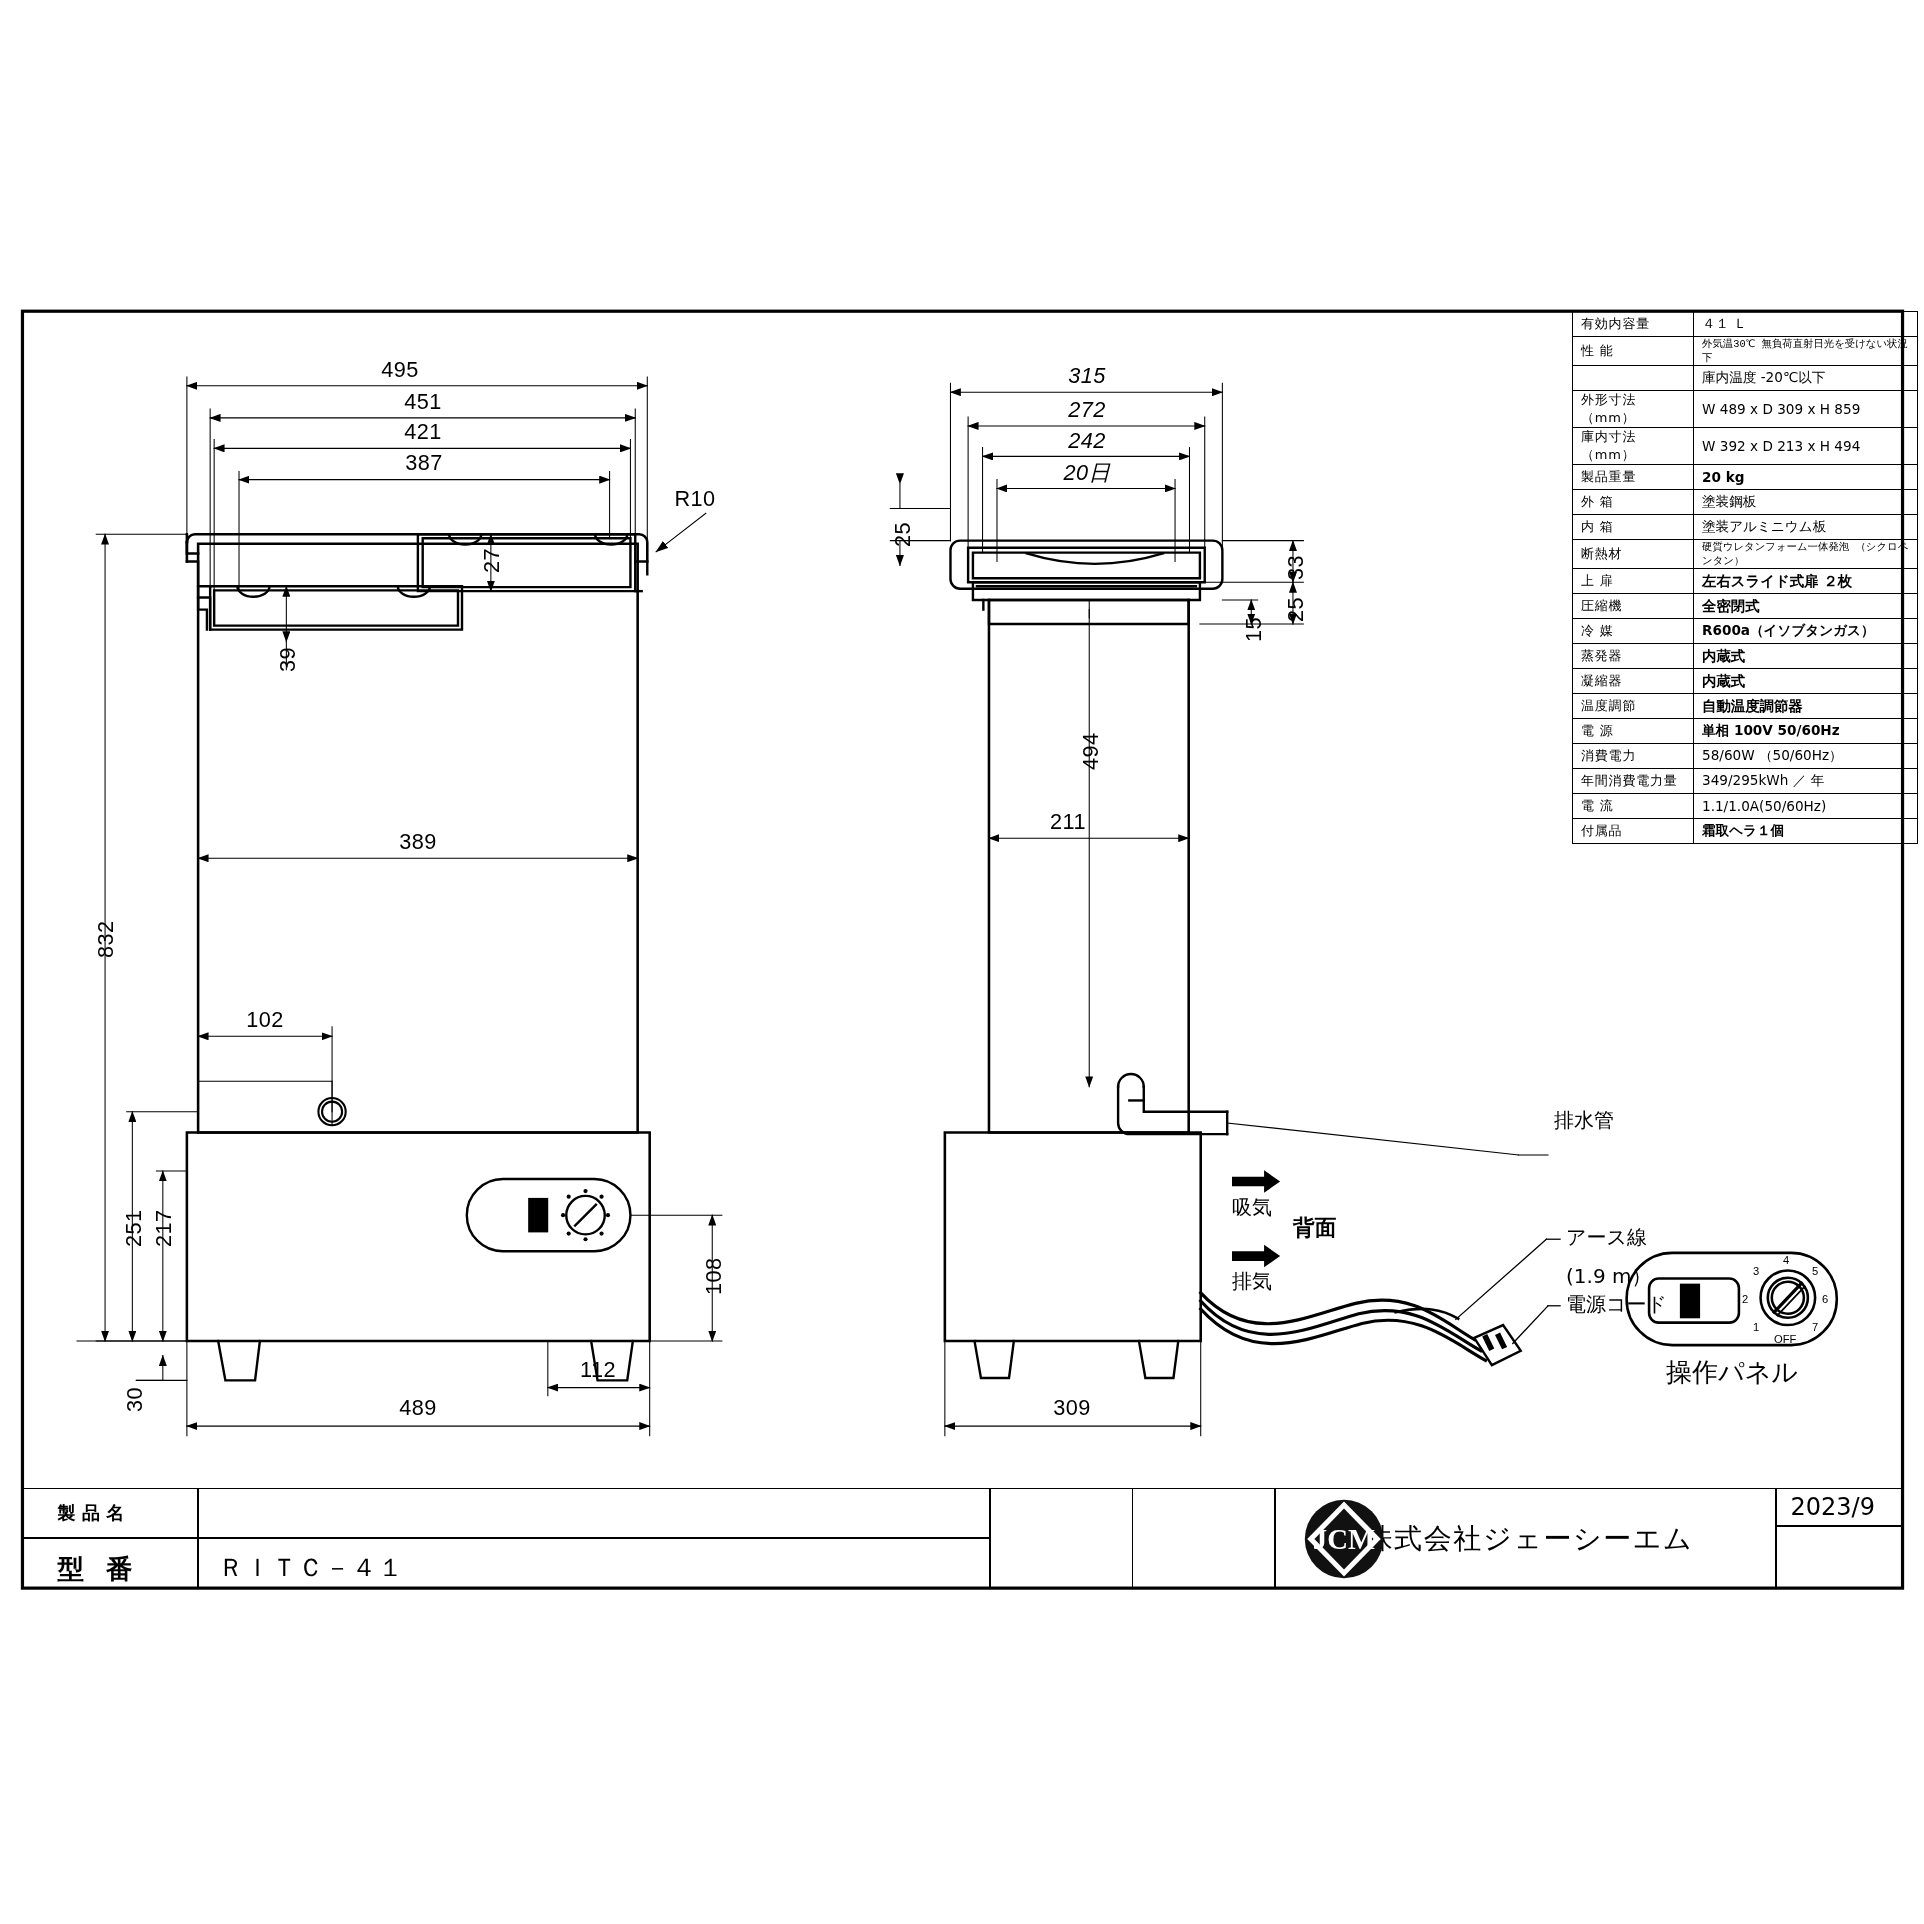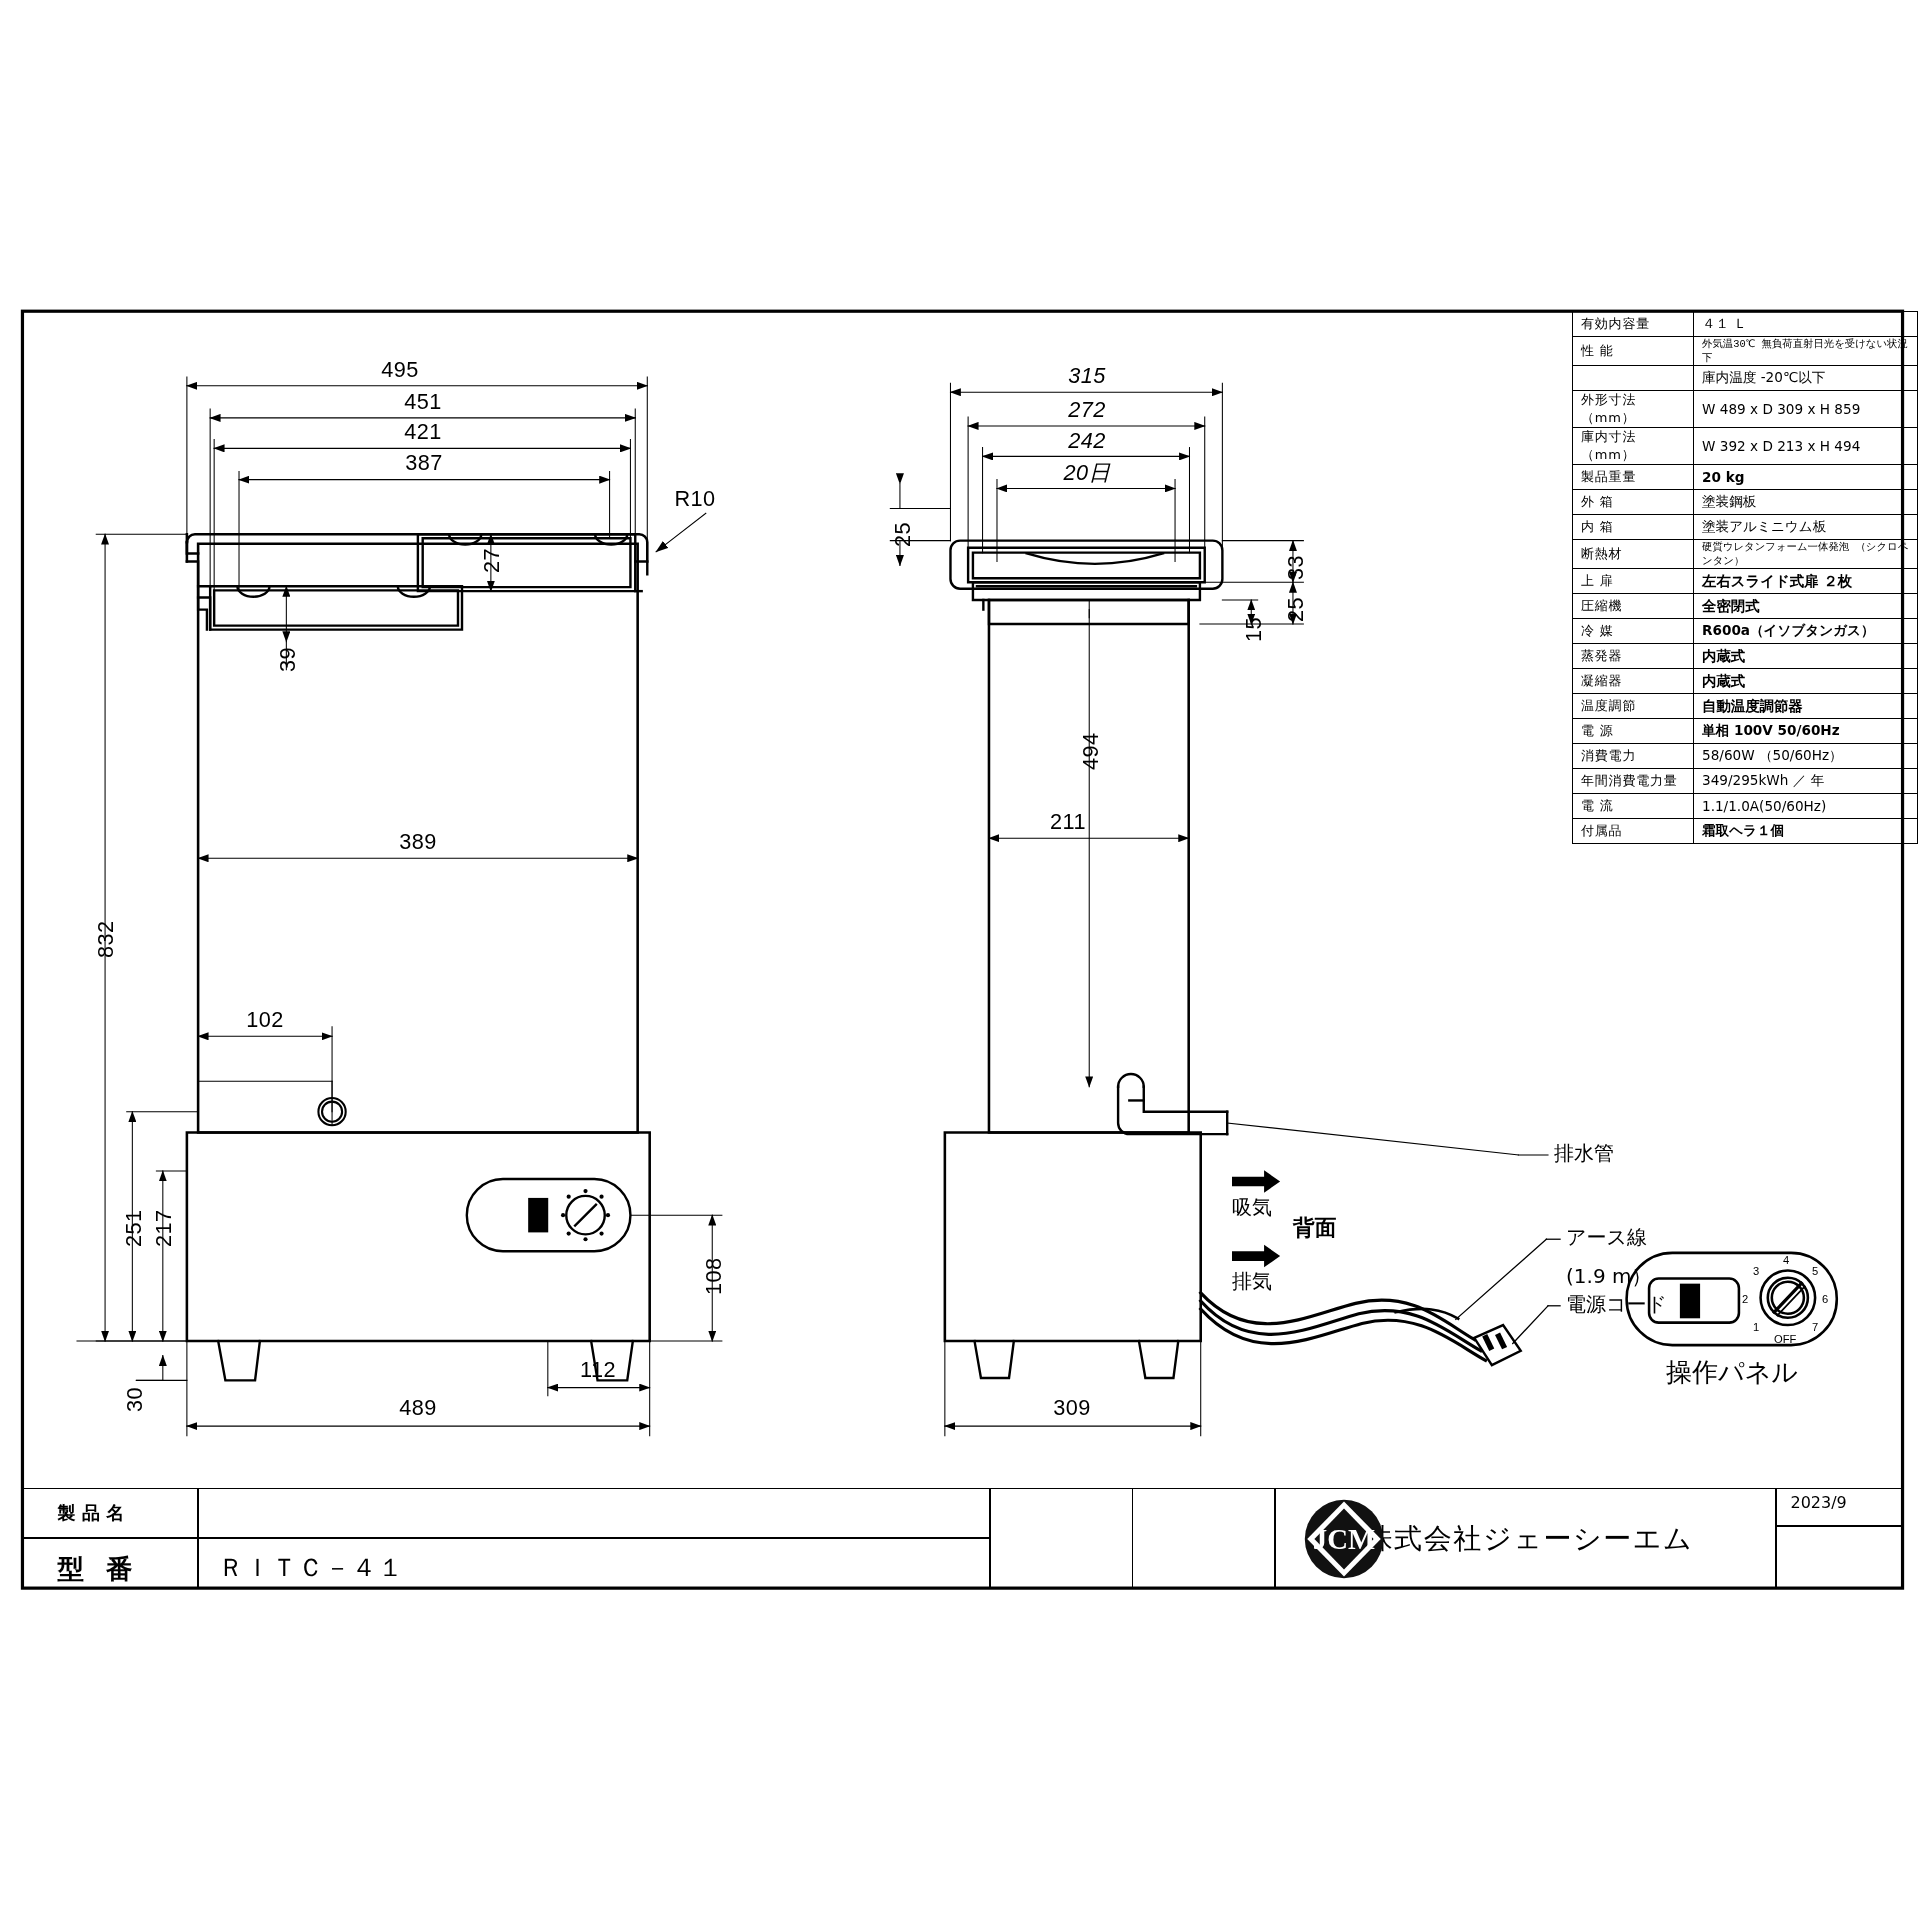--- a/index.html
+++ b/index.html
@@ -335,21 +335,21 @@
   <div class="t dim-i" style="left:1087px;top:430px;transform:translateX(-50%)">242</div>
   <div class="t dim-i" style="left:1087px;top:462px;transform:translateX(-50%)">20日</div>
   <div class="t dim rot90" style="left:892px;top:547px;">25</div>
   <div class="t dim rot90" style="left:1285px;top:580px;">33</div>
   <div class="t dim rot90" style="left:1285px;top:622px;">25</div>
   <div class="t dim rot90" style="left:1243px;top:642px;">15</div>
   <div class="t dim rot90" style="left:1080px;top:770px;">494</div>
   <div class="t dim" style="left:1068px;top:811px;transform:translateX(-50%)">211</div>
   <div class="t dim" style="left:1072px;top:1397px;transform:translateX(-50%)">309</div>
 
-  <div class="t jp lbl" style="left:1554px;top:1143px;font-family:Liberation Serif, serif;">排水管</div>
+  <div class="t jp lbl" style="left:1554px;top:1110px;font-family:Liberation Serif, serif;">排水管</div>
   <div class="t jp lbl" style="left:1232px;top:1197px;">吸気</div>
   <div class="t jp lbl" style="left:1232px;top:1271px;">排気</div>
   <div class="t jp lbl-b" style="left:1293px;top:1217px;">背面</div>
   <div class="t jp lbl" style="left:1566px;top:1227px;">アース線</div>
   <div class="t jp lbl" style="left:1566px;top:1294px;">電源コード</div>
   <div class="t jp lbl" style="left:1566px;top:1266px;">(1.9 m）</div>
 
   <div class="dialnum t" style="left:1783px;top:1255px;">4</div>
   <div class="dialnum t" style="left:1812px;top:1266px;">5</div>
   <div class="dialnum t" style="left:1822px;top:1294px;">6</div>
@@ -453,21 +453,21 @@
     <div class="tbcell" style="left:967px;top:0;width:143px;height:100px;"></div>
     <div class="tbcell" style="left:1109px;top:0;width:143px;height:100px;"></div>
     <div class="tbcell" style="left:1252px;top:0;width:501px;height:100px;"></div>
     <div class="tbcell" style="left:1753px;top:0;width:127px;height:38px;"></div>
     <div class="tbcell" style="left:1753px;top:38px;width:127px;height:62px;"></div>
 
     <div class="tbtxt jp" style="left:35px;top:13px;font-size:18px;font-weight:bold;letter-spacing:6.4px;">製品名</div>
     <div class="tbtxt jp" style="left:35px;top:63px;font-size:26.5px;font-weight:bold;letter-spacing:6.4px;">型 番</div>
     <div class="tbtxt jp" style="left:196px;top:63px;font-size:25px;letter-spacing:1.6px;">ＲＩＴＣ－４１</div>
     <div class="tbtxt jp" style="left:1342px;top:32px;font-size:28px;letter-spacing:1.6px;">株式会社ジェーシーエム</div>
-    <div class="tbtxt" style="left:1768px;top:4.8px;font-size:16px;">2023/9</div>
+    <div class="tbtxt" style="left:1768px;top:4.8px;font-size:24px;">2023/9</div>
 
     <svg style="position:absolute;left:1280px;top:11.2px;width:82px;height:80px;" viewBox="0 0 102 100">
       <ellipse cx="51" cy="50" rx="49" ry="49" fill="#111"></ellipse>
       <path d="M51,3 L97,50 L51,97 L5,50 Z" fill="#fff"></path>
       <path d="M51,12 L88,50 L51,88 L14,50 Z" fill="#111"></path>
       <text x="51" y="63" font-size="36" font-weight="bold" fill="#fff" text-anchor="middle" font-family="Liberation Serif, serif">JCM</text>
     </svg>
   </div>
 
 </div>

